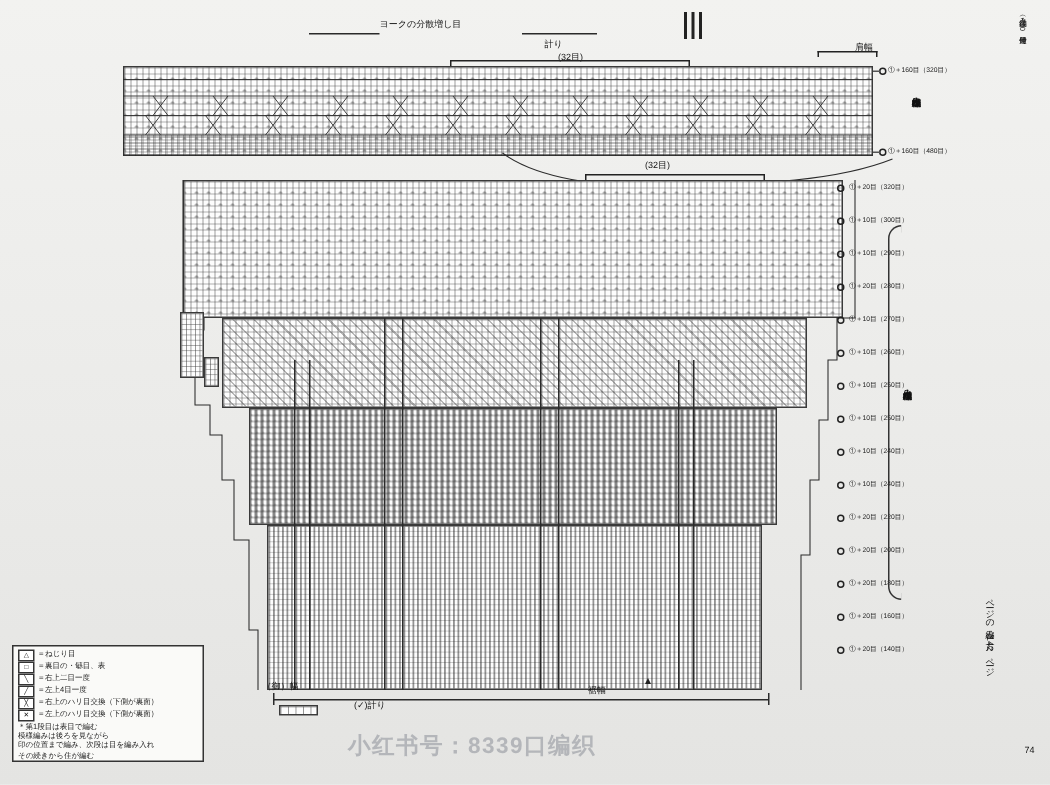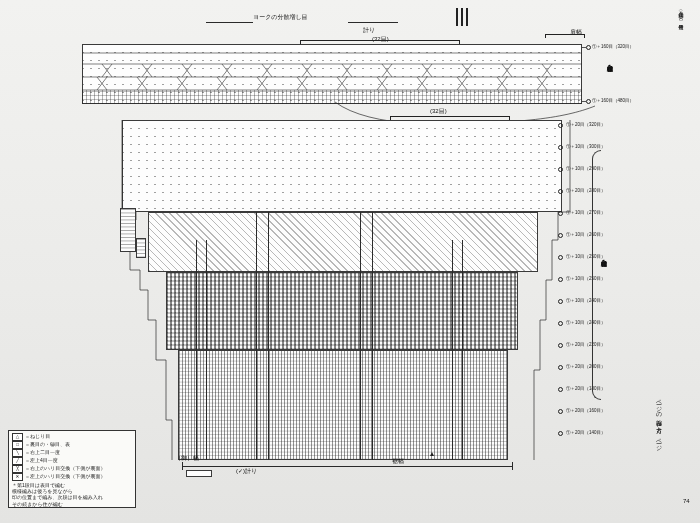--- a/index.html
+++ b/index.html
@@ -300,14 +300,15 @@
     <div class="row">
       <span>印の位置まで編み、次段は目を編み入れ</span>
     </div>
     <div class="row">
       <span>その続きから住が編む</span>
     </div>
   </div>
 
   <div class="abs lbl" style="left:683px;top:498px;">74</div>
 
+  <div class="wm" style="left:232px;top:488px;">小红书号：8339口编织</div>
 
 </div>
 
 </body></html>

